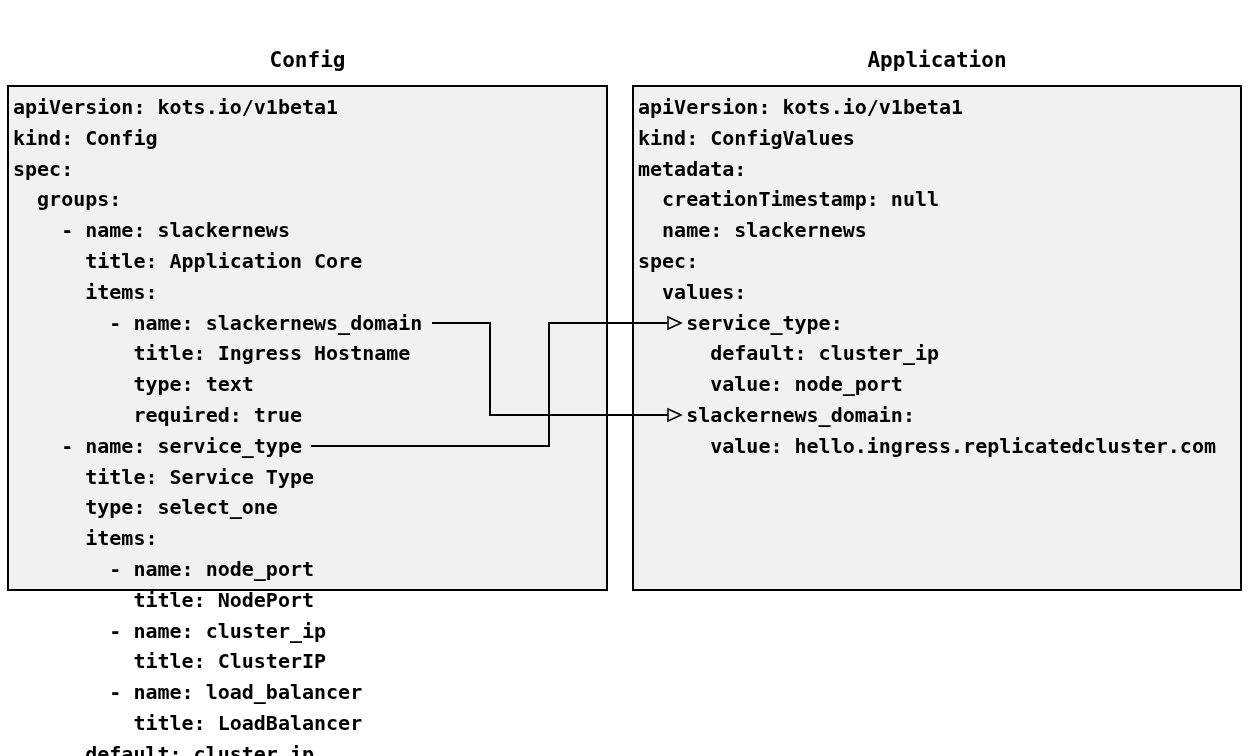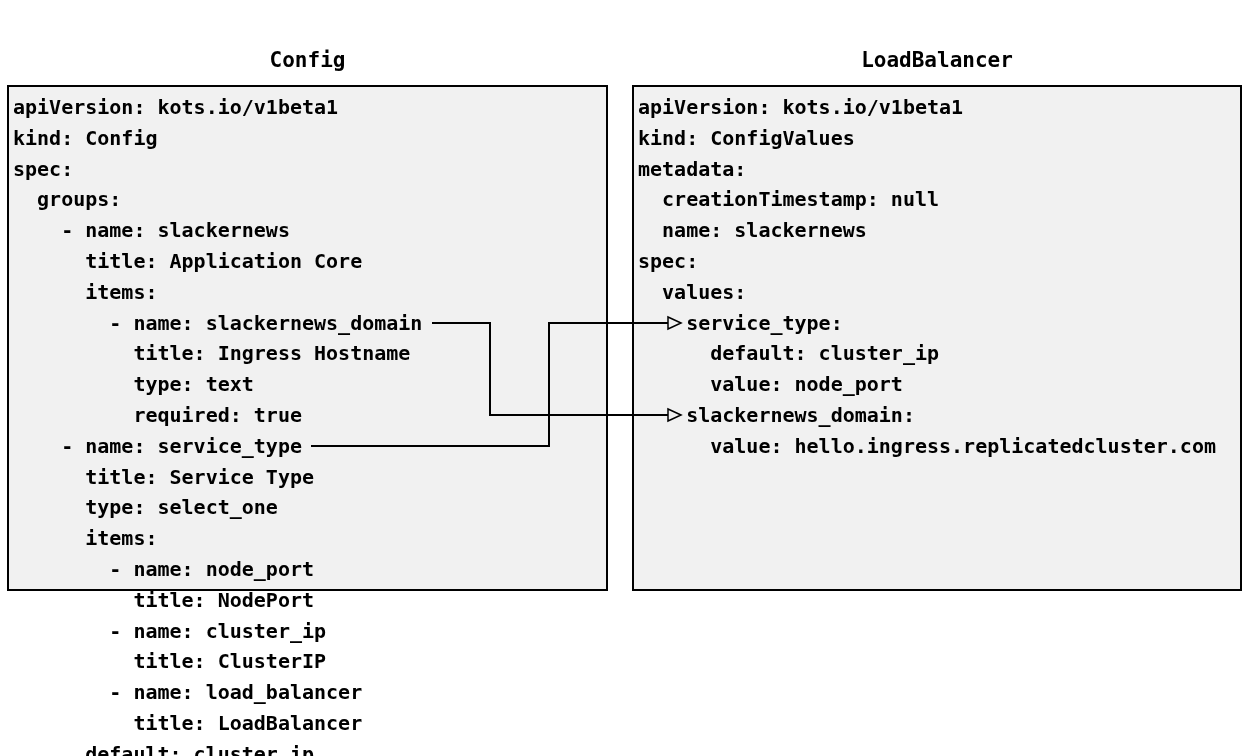--- a/index.html
+++ b/index.html
@@ -66,21 +66,21 @@
     stroke-linejoin: miter;
   }
 </style>
 </head>
 <body>
 
 <div class="canvas">
 
   <div class="panel-title" id="title-left">Config</div>
 
-  <div class="panel-title" id="title-right">LoadBalancer</div>
+  <div class="panel-title" id="title-right">Application</div>
 
   <div class="panel" id="panel-left">
     <pre class="code">apiVersion: kots.io/v1beta1
 kind: Config
 spec:
   groups:
     - name: slackernews
       title: Application Core
       items:
         - name: slackernews_domain

